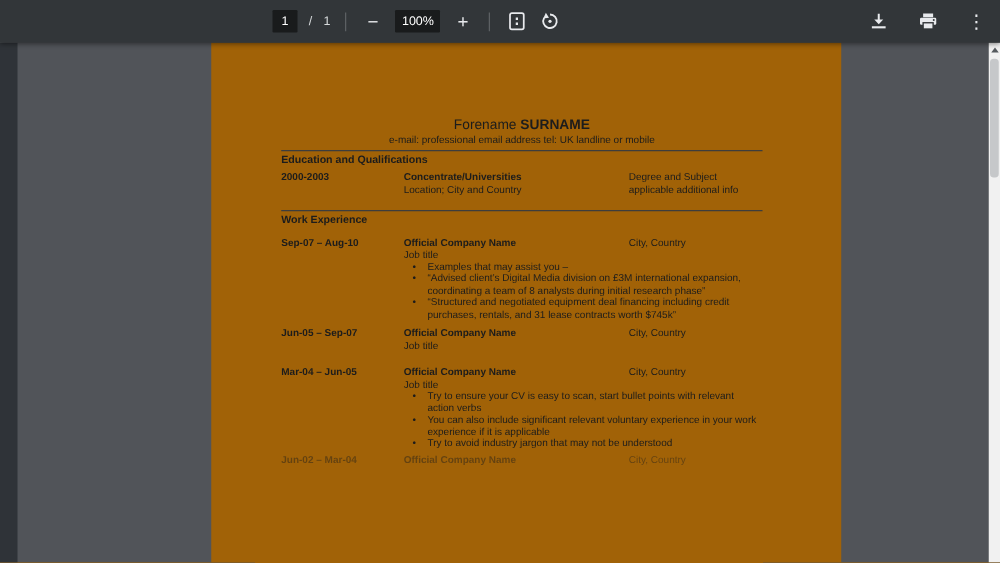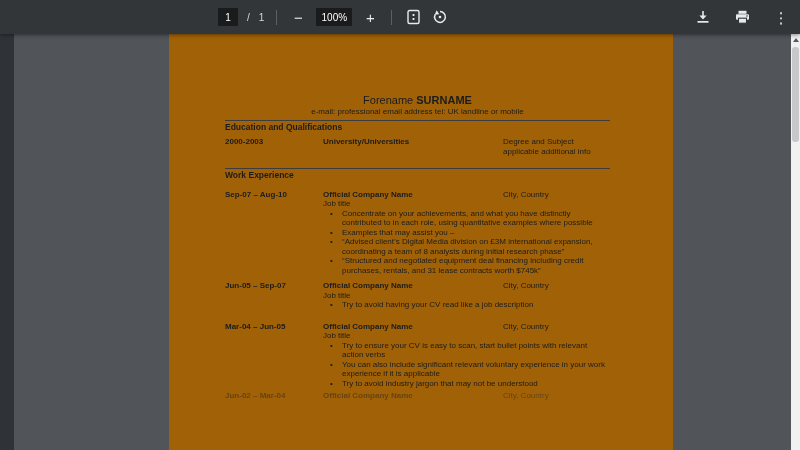--- a/index.html
+++ b/index.html
@@ -155,59 +155,58 @@
         <span class="surname">SURNAME</span>
       </div>
       <div class="doc-contact">e-mail: professional email address tel: UK landline or mobile</div>
 
       <hr class="rule">
       <div class="section-heading">Education and Qualifications</div>
 
       <div class="grid-row edu-row">
         <div class="b">2000-2003</div>
         <div>
-          <div class="b">University/Universities</div>
+          <div class="b">Concentrate/Universities</div>
+          <div>Location; City and Country</div>
         </div>
         <div>
           <div>Degree and Subject</div>
           <div>applicable additional info</div>
         </div>
       </div>
 
       <hr class="rule work-rule">
       <div class="section-heading">Work Experience</div>
 
       <div class="job">
         <div class="grid-row">
           <div class="b">Sep-07 – Aug-10</div>
           <div class="b">Official Company Name</div>
           <div>City, Country</div>
         </div>
         <div class="grid-row job-title-row">
           <div class="i jt">Job title</div>
         </div>
         <ul class="bullets">
-          <li>Concentrate on your achievements, and what you have distinctly contributed to in each role, using quantitative examples where possible</li>
           <li>Examples that may assist you –</li>
           <li>“Advised client’s Digital Media division on £3M international expansion, coordinating a team of 8 analysts during initial research phase”</li>
           <li>“Structured and negotiated equipment deal financing including credit purchases, rentals, and 31 lease contracts worth $745k”</li>
         </ul>
       </div>
 
       <div class="job job2">
         <div class="grid-row">
           <div class="b">Jun-05 – Sep-07</div>
           <div class="b">Official Company Name</div>
           <div>City, Country</div>
         </div>
         <div class="grid-row job-title-row">
           <div class="i jt">Job title</div>
         </div>
         <ul class="bullets">
-          <li>Try to avoid having your CV read like a job description</li>
         </ul>
       </div>
 
       <div class="job job3">
         <div class="grid-row">
           <div class="b">Mar-04 – Jun-05</div>
           <div class="b">Official Company Name</div>
           <div>City, Country</div>
         </div>
         <div class="grid-row job-title-row">

